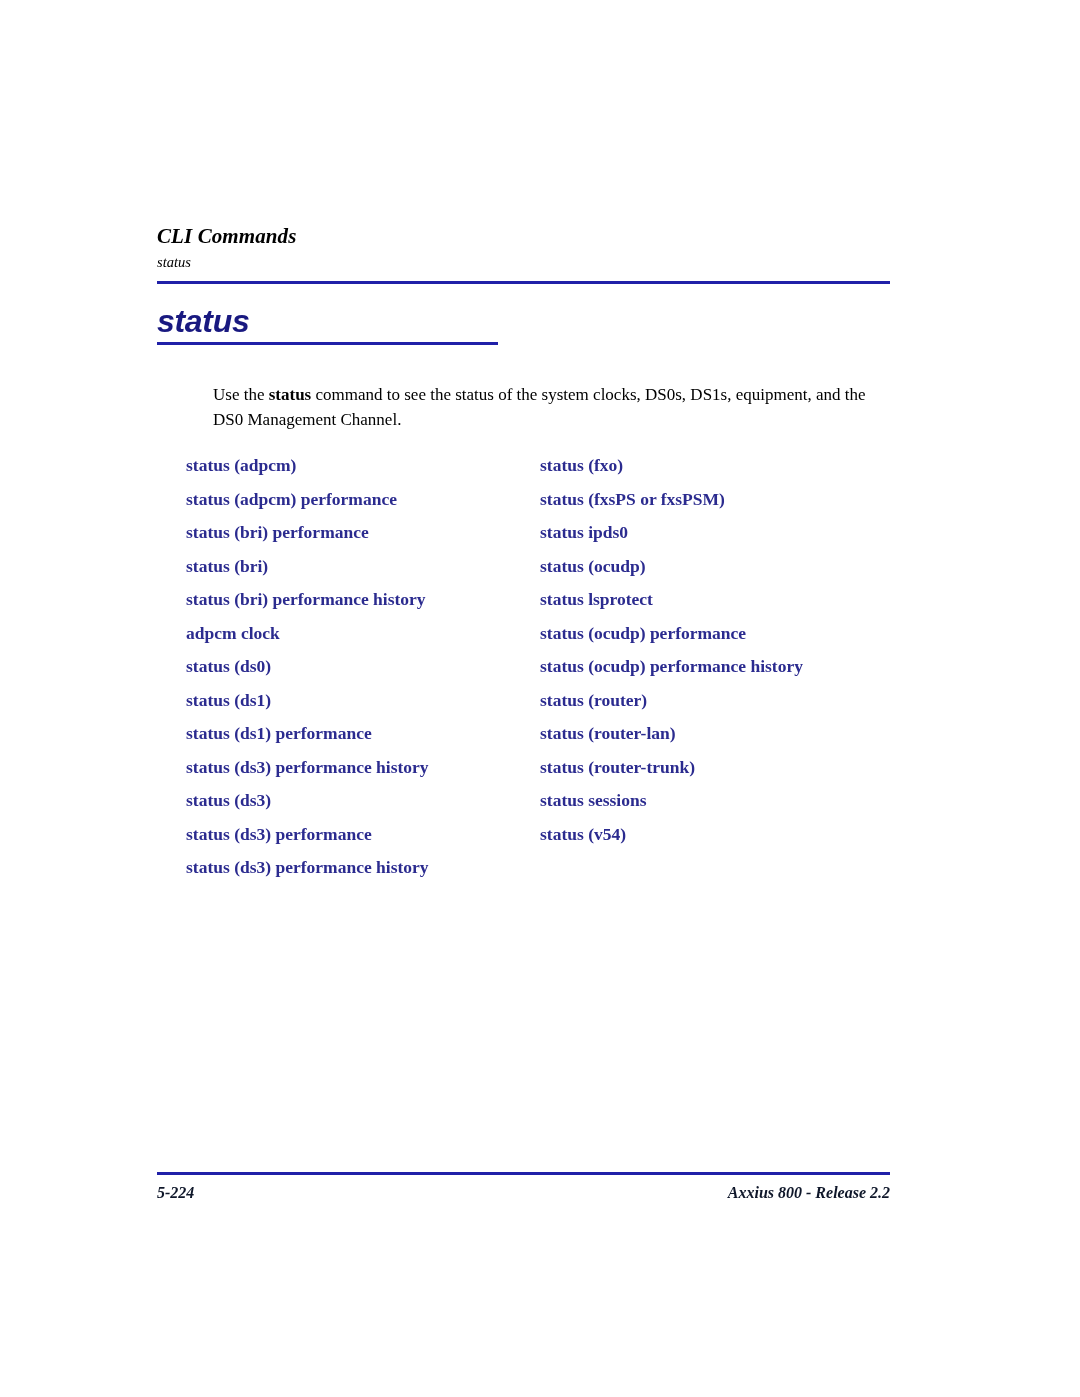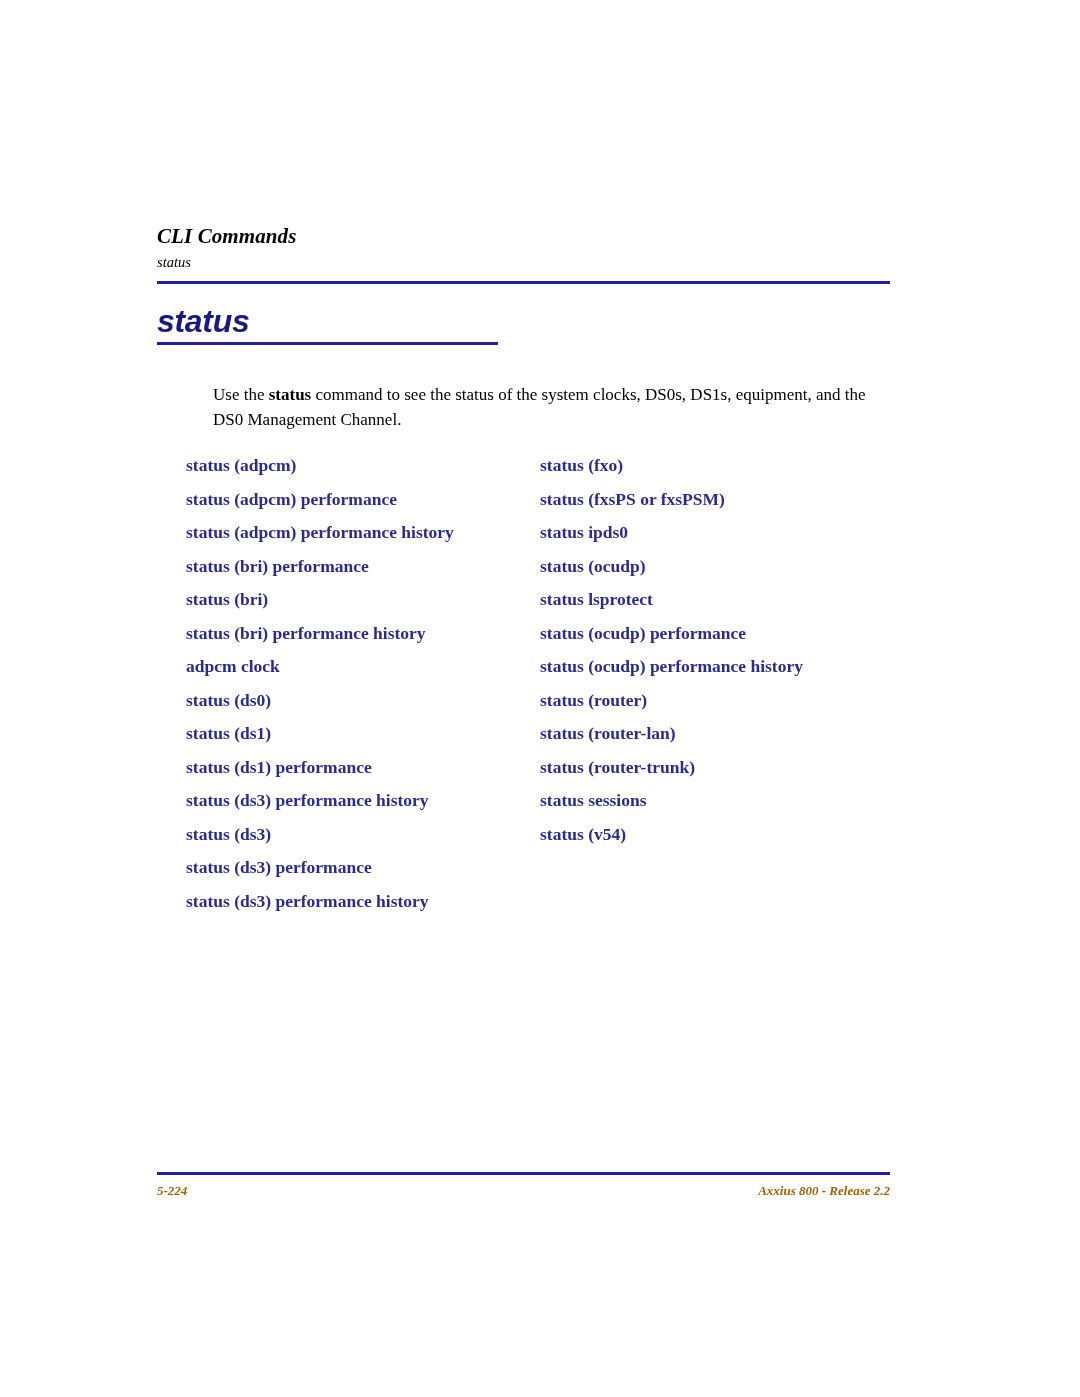--- a/index.html
+++ b/index.html
@@ -136,22 +136,22 @@
     top: 1183px;
     width: 733px;
     height: 24px;
   }
   .footer-left, .footer-right {
     position: absolute;
     top: 0;
     font-family: "Liberation Serif", "DejaVu Serif", serif;
     font-weight: bold;
     font-style: italic;
-    font-size: 13px;
-    color: #a16207;
+    font-size: 16px;
+    color: #0f172a;
     line-height: 1.2;
   }
   .footer-left { left: 0; }
   .footer-right { right: 0; }
 </style>
 </head>
 <body>
 
 <div class="page">
 
@@ -163,21 +163,20 @@
 
   <div class="section-heading">status</div>
   <div class="rule-section"></div>
 
   <p class="intro"><span>Use the </span><b>status</b><span> command to see the status of the system clocks, DS0s, DS1s, equipment, and the DS0 Management Channel.</span></p>
 
   <div class="link-columns">
     <div class="link-col left" id="left-col">
         <div class="link-item">status (adpcm)</div>
         <div class="link-item">status (adpcm) performance</div>
-        <div class="link-item">status (adpcm) performance history</div>
         <div class="link-item">status (bri) performance</div>
         <div class="link-item">status (bri)</div>
         <div class="link-item">status (bri) performance history</div>
         <div class="link-item">adpcm clock</div>
         <div class="link-item">status (ds0)</div>
         <div class="link-item">status (ds1)</div>
         <div class="link-item">status (ds1) performance</div>
         <div class="link-item">status (ds3) performance history</div>
         <div class="link-item">status (ds3)</div>
         <div class="link-item">status (ds3) performance</div>

